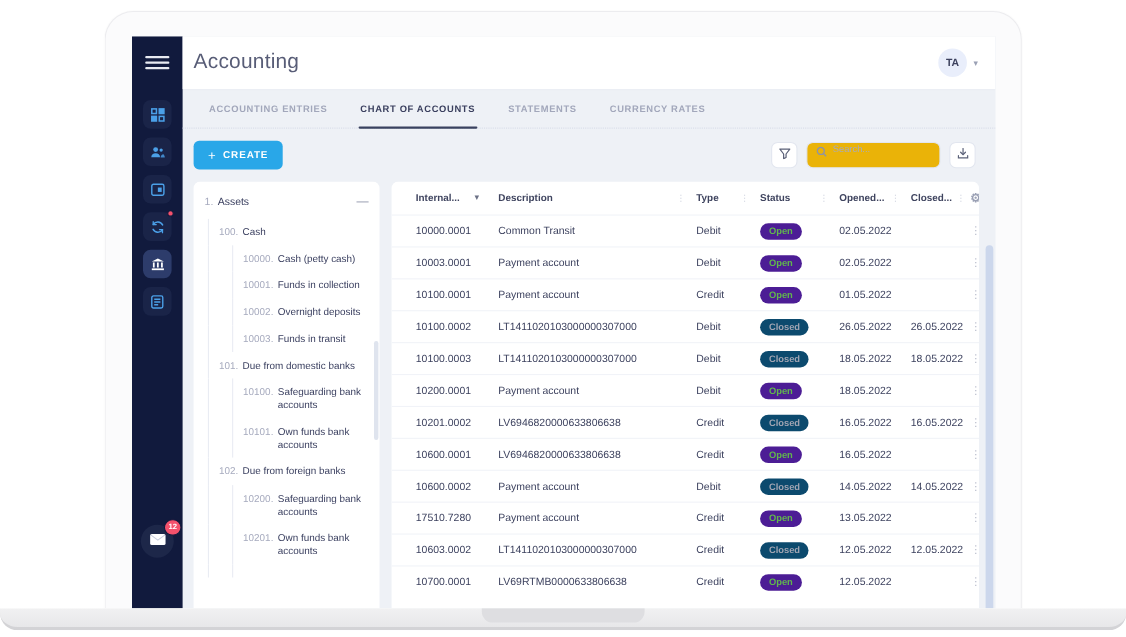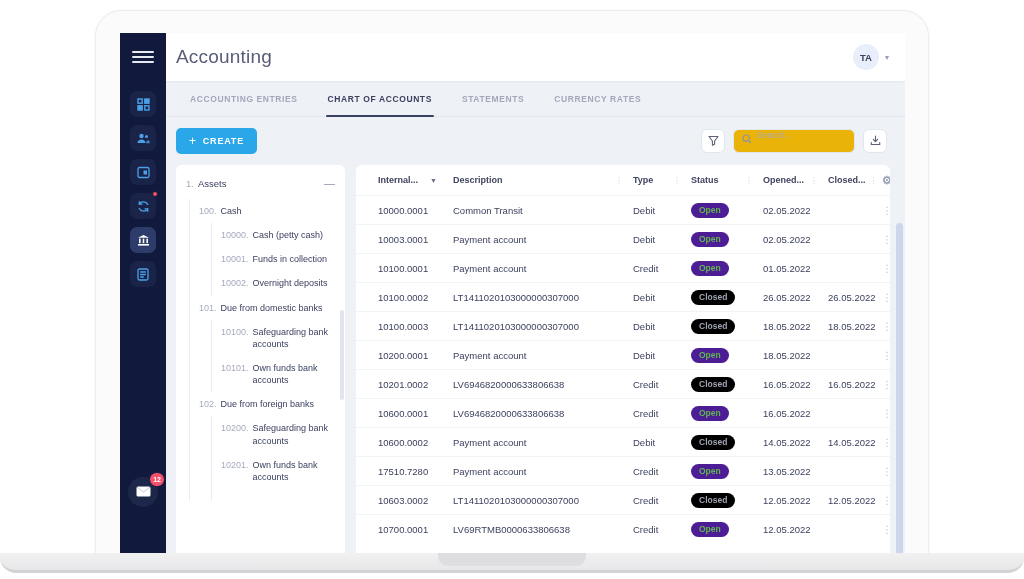--- a/index.html
+++ b/index.html
@@ -98,21 +98,21 @@
   .t-row { display:grid; grid-template-columns:75px 180px 58px 72px 65px 54px 1fr;
            padding-left:22px; align-items:center; }
   .t-head { height:30px; font-size:9px; font-weight:bold; color:#3f445f; }
   .t-head .hcell { display:flex; align-items:center; gap:4px; cursor:pointer; }
   .sort-caret { font-size:7px; color:#6c7186; margin-left:8px; }
   .sort-dots { font-size:8px; color:#c8ccda; margin-left:auto; margin-right:10px; font-weight:normal; }
   .gear { color:#9aa0b4; font-size:11px; cursor:pointer; margin-left:auto; margin-right:8px; }
   .t-body .t-row { height:29px; border-top:1px solid #f1f3f8; color:#3c415e; }
   .badge { display:inline-block; font-size:8.5px; padding:2.5px 8px; border-radius:10px; font-weight:bold; }
   .badge.open { background:#4c1d95; color:#61b54d; }
-  .badge.closed { background:#000000; color:#a0a4b2; }
+  .badge.closed { background:#0c4a6e; color:#a0a4b2; }
   .kebab { color:#b9bdcc; font-size:10px; text-align:center; cursor:pointer; letter-spacing:0; }
   .cell-closed { white-space:nowrap; }
 
   .page-scrollbar { position:absolute; right:2px; top:58px; width:7px; height:430px;
                     background:#ccd7ec; border-radius:4px; }
 </style>
 </head>
 <body>
 
 <div class="stage">
@@ -291,20 +291,26 @@
     <span class="tree-num">10001.</span>
     <span class="tree-label">Funds in collection</span>
   <span class="t-line2"></span>
               </div>
               <div class="tree-item lvl2">
     <span class="t-line1"></span>
     <span class="tree-num">10002.</span>
     <span class="tree-label">Overnight deposits</span>
   <span class="t-line2"></span>
               </div>
+              <div class="tree-item lvl2">
+    <span class="t-line1"></span>
+    <span class="tree-num">10003.</span>
+    <span class="tree-label">Funds in transit</span>
+  <span class="t-line2"></span>
+              </div>
               <div class="tree-item">
     <span class="t-line1"></span>
     <span class="tree-num">101.</span>
     <span class="tree-label">Due from domestic banks</span>
   </div>
               <div class="tree-item lvl2">
     <span class="t-line1"></span>
     <span class="tree-num">10100.</span>
     <span class="tree-label">Safeguarding bank accounts</span>
   <span class="t-line2"></span>

